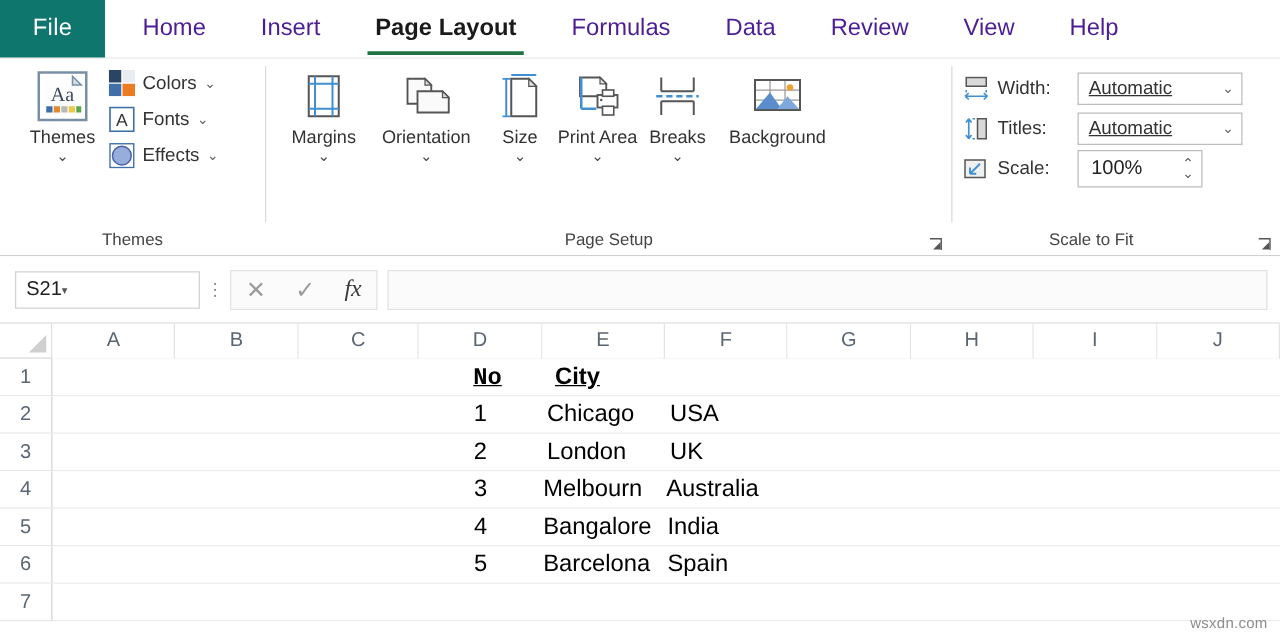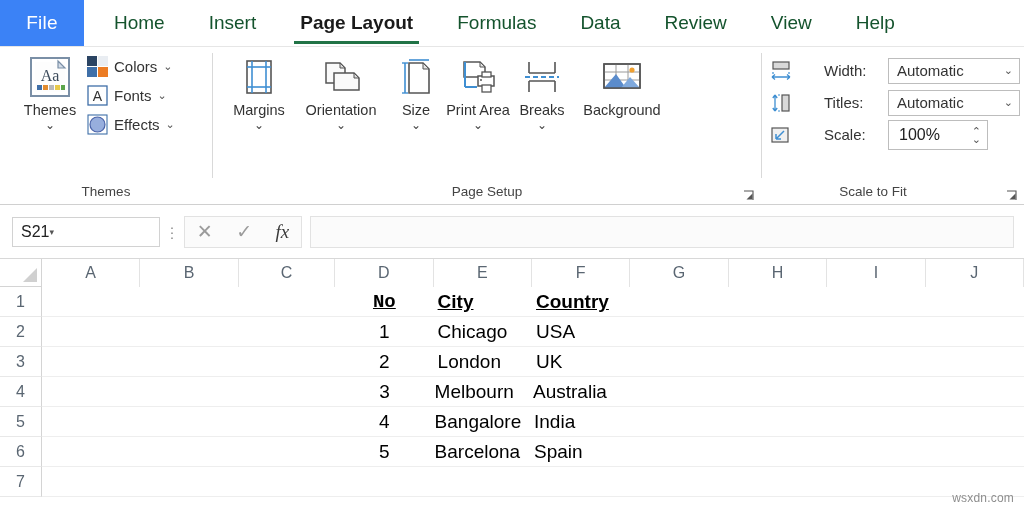--- a/index.html
+++ b/index.html
@@ -12,30 +12,30 @@
   #app { position: relative; width: 1024px; height: 511px; background:#fff; }
 
   
   .tabbar {
     position: relative; height: 47px; width: 100%;
     background: #ffffff;
     border-bottom: 1px solid #e6e6e6;
     display: flex; align-items: stretch;
   }
   .file-tab {
-    width: 84px; background: #3b82f6; color:#fff;
+    width: 84px; background: #0f766e; color:#fff;
     display:flex; align-items:center; justify-content:center;
     font-size: 19px; letter-spacing: .2px;
   }
   .tabs { display:flex; align-items:center; padding-left: 8px; }
   .tab {
     position: relative;
     padding: 0 22px; height: 47px;
     display:flex; align-items:center;
-    font-size: 19px; color: #14532d;
+    font-size: 19px; color: #4c1d95;
     white-space: nowrap;
   }
   .tab.active { color: #1a1a1a; font-weight: bold; }
   .tab.active::after {
     content:""; position:absolute; left: 16px; right: 16px; bottom: 3px;
     height: 3px; background:#217346;
   }
 
   
   .ribbon {
@@ -70,27 +70,27 @@
   
   .smallcol { display:flex; flex-direction:column; padding-top: 8px; gap: 7px; }
   .sbtn { display:flex; align-items:center; gap: 6px; font-size:15px; color:#333; }
   .sbtn .sico { width: 22px; height: 22px; display:flex; align-items:center; justify-content:center; }
   .sbtn .scaret { font-size: 11px; color:#555; }
 
   
   .sfrows { display:flex; flex-direction:column; padding: 10px 0 0 8px; gap: 5px; }
   .sfrow { display:flex; align-items:center; height: 27px; gap: 6px; }
   .sfrow .sfico { width: 22px; height: 20px; display:flex; align-items:center; justify-content:center; }
-  .sfrow .sflbl { font-size: 15px; color:#333; width: 58px; margin-left: 26px; }
+  .sfrow .sflbl { font-size: 15px; color:#333; width: 58px; }
   .combo {
     width: 132px; height: 26px; border:1px solid #bdbdbd; background:#fff;
     display:flex; align-items:center; justify-content:space-between;
     padding: 0 6px 0 8px; font-size:15px; color:#333;
   }
-  .combo .cv { white-space:nowrap; }
+  .combo .cv { white-space:nowrap;text-decoration:underline; }
   .combo .cc { font-size: 11px; color:#555; }
   .spin {
     width: 100px; height: 30px; border:1px solid #bdbdbd; background:#fff;
     display:flex; align-items:center; justify-content:space-between;
     padding: 0 6px 0 10px; font-size:16px; color:#222;
   }
   .spin .arrows { display:flex; flex-direction:column; line-height:8px; font-size:11px; color:#555; }
 
   
   .fbar {
@@ -518,23 +518,20 @@
     <div class="cells">
 
       <div class="gridrow">
         <div class="gcell" style="width:298px"></div>
         <div class="gcell hdr num" style="width:100px">
             <span>No</span>
           </div>
         <div class="gcell hdr" style="width:100px; padding-left:4px;">
             <span>City</span>
           </div>
-        <div class="gcell hdr" style="width:100px; padding-left:4px;">
-            <span>Country</span>
-          </div>
         <div class="gcell" style="width:400px"></div>
       </div>
 
       <div class="gridrow">
         <div class="gcell" style="width:298px"></div>
         <div class="gcell num" style="width:100px">
             <span>1</span>
           </div>
         <div class="gcell" style="width:100px; padding-left:4px;">
             <span>Chicago</span>

